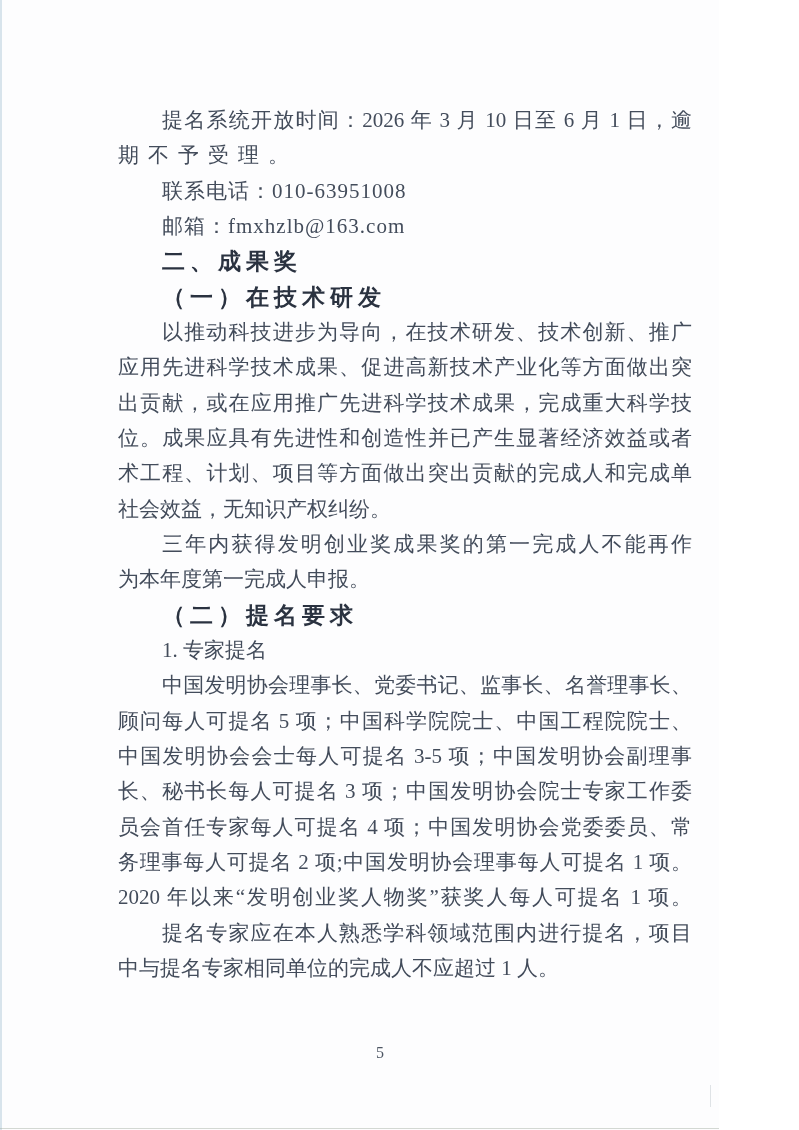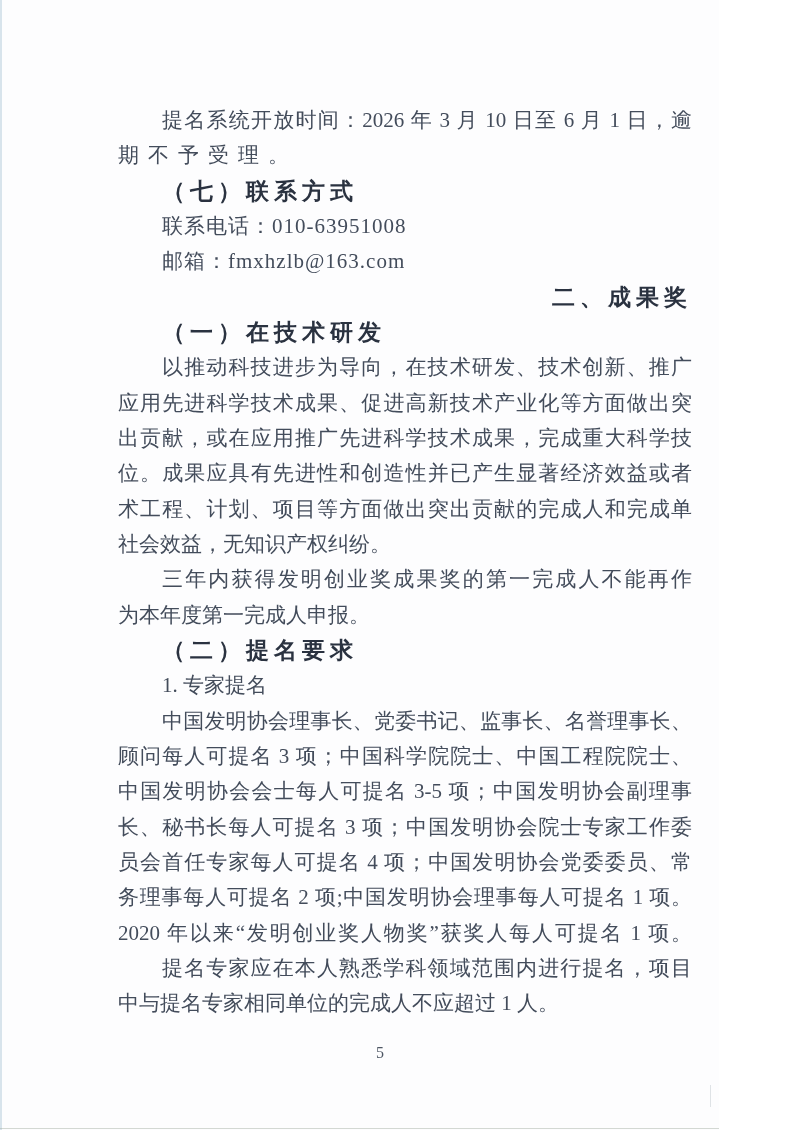--- a/index.html
+++ b/index.html
@@ -31,21 +31,20 @@
     font-size: 23px;
     letter-spacing: 5px;
     color: #2a3240;
   }
   .h-hei {
     font-weight: bold;
     font-size: 23px;
     letter-spacing: 5px;
     color: #2a3240;
     font-family: "Liberation Sans", "DejaVu Sans", sans-serif;
-    text-align: right;
   }
   .page-number {
     position: absolute;
     left: 376px;
     top: 1044px;
     font-size: 16px;
     color: #4d5663;
     font-family: "Liberation Serif", "DejaVu Serif", serif;
   }
   .edge-left {
@@ -71,37 +70,36 @@
 <body>
 
 <div class="page">
   <div class="edge-left"></div>
   <div class="edge-bottom"></div>
   <div class="edge-right-tick"></div>
 
   <div class="content">
     <div class="line indent jf">提名系统开放时间：2026 年 3 月 10 日至 6 月 1 日，逾</div>
     <div class="line spread">期不予受理。</div>
-    <div class="line indent h-kai">（七）联系方式</div>
     <div class="line indent sp1">联系电话：010-63951008</div>
     <div class="line indent sp1">邮箱：fmxhzlb@163.com</div>
     <div class="line indent h-hei">二、成果奖</div>
     <div class="line indent h-kai">（一）在技术研发</div>
     <div class="line indent jf">以推动科技进步为导向，在技术研发、技术创新、推广</div>
     <div class="line jf">应用先进科学技术成果、促进高新技术产业化等方面做出突</div>
     <div class="line jf">出贡献，或在应用推广先进科学技术成果，完成重大科学技</div>
     <div class="line jf">位。成果应具有先进性和创造性并已产生显著经济效益或者</div>
     <div class="line jf">术工程、计划、项目等方面做出突出贡献的完成人和完成单</div>
     <div class="line">社会效益，无知识产权纠纷。</div>
     <div class="line indent jf">三年内获得发明创业奖成果奖的第一完成人不能再作</div>
     <div class="line">为本年度第一完成人申报。</div>
     <div class="line indent h-kai">（二）提名要求</div>
     <div class="line indent">1. 专家提名</div>
     <div class="line indent jf">中国发明协会理事长、党委书记、监事长、名誉理事长、</div>
-    <div class="line jf">顾问每人可提名 3 项；中国科学院院士、中国工程院院士、</div>
+    <div class="line jf">顾问每人可提名 5 项；中国科学院院士、中国工程院院士、</div>
     <div class="line jf">中国发明协会会士每人可提名 3-5 项；中国发明协会副理事</div>
     <div class="line jf">长、秘书长每人可提名 3 项；中国发明协会院士专家工作委</div>
     <div class="line jf">员会首任专家每人可提名 4 项；中国发明协会党委委员、常</div>
     <div class="line jf">务理事每人可提名 2 项;中国发明协会理事每人可提名 1 项。</div>
     <div class="line jf">2020 年以来“发明创业奖人物奖”获奖人每人可提名 1 项。</div>
     <div class="line indent jf">提名专家应在本人熟悉学科领域范围内进行提名，项目</div>
     <div class="line">中与提名专家相同单位的完成人不应超过 1 人。</div>
   </div>
 
   <div class="page-number">5</div>

